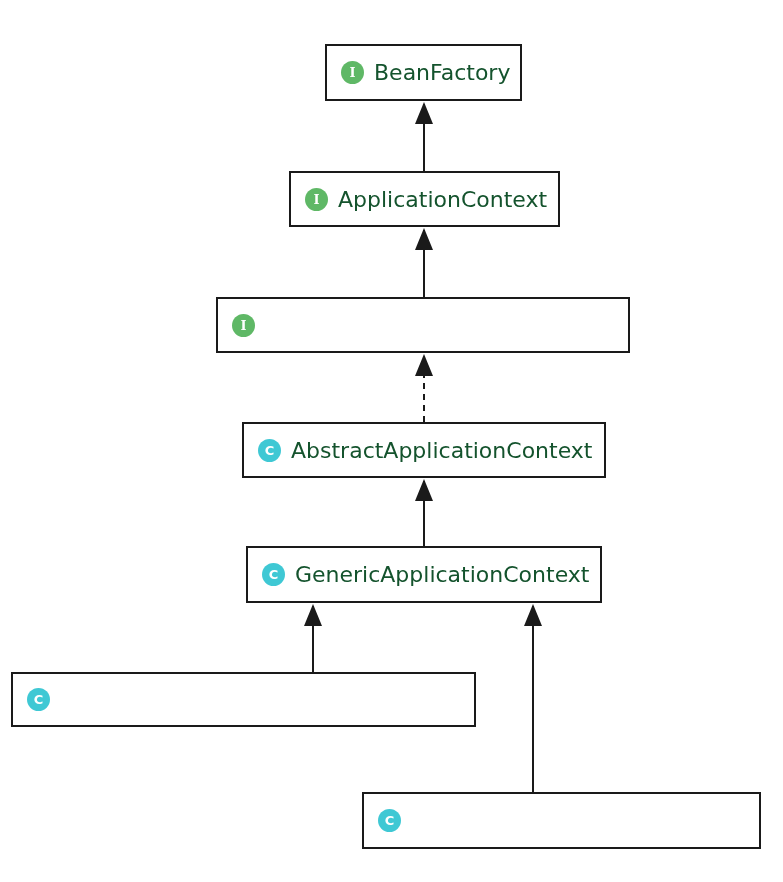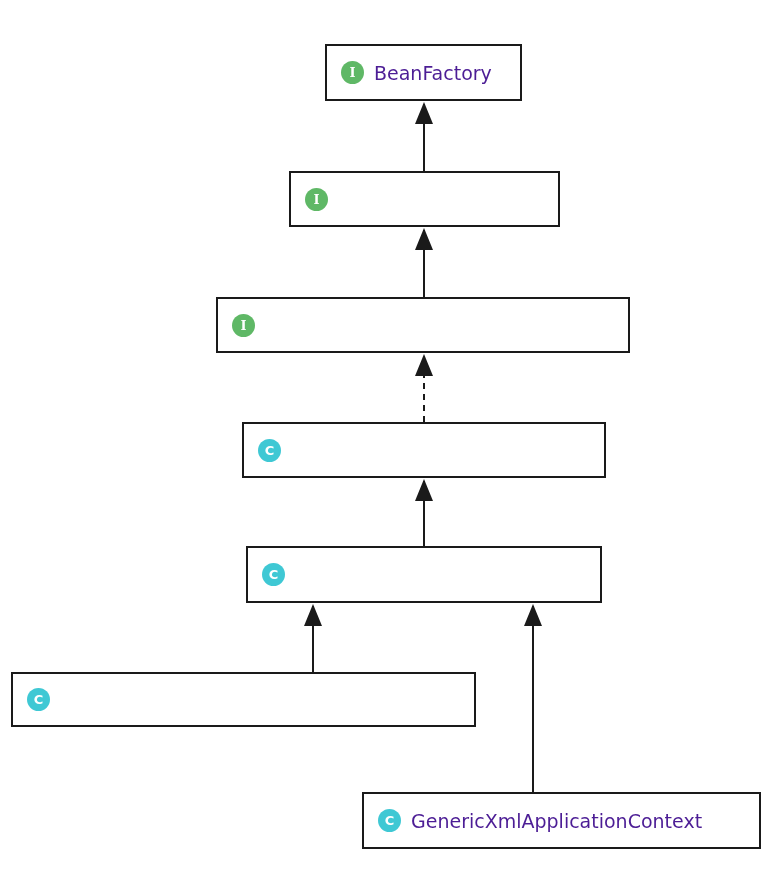--- a/index.html
+++ b/index.html
@@ -39,22 +39,22 @@
     align-items: center;
     justify-content: center;
     color: #ffffff;
     font-size: 13px;
     font-weight: bold;
     line-height: 1;
   }
   .badge.iface { font-family: "DejaVu Serif", "Liberation Serif", serif; }
   .badge.cls   { font-family: "DejaVu Sans", "Liberation Sans", sans-serif; }
   .label {
-    font-size: 19px;
-    color: #4c1d95;
+    font-size: 22px;
+    color: #14532d;
     white-space: nowrap;
   }
   
   #n-bean-factory        { left: 325px; top:  44px; width: 197px; height: 57px; }
   #n-application-context { left: 289px; top: 171px; width: 271px; height: 56px; }
   #n-configurable-application-context { left: 216px; top: 297px; width: 414px; height: 56px; }
   #n-abstract-application-context     { left: 242px; top: 422px; width: 364px; height: 56px; }
   #n-generic-application-context      { left: 246px; top: 546px; width: 356px; height: 57px; }
   #n-annotation-config-application-context { left:  11px; top: 672px; width: 465px; height: 55px; }
   #n-generic-xml-application-context  { left: 362px; top: 792px; width: 399px; height: 57px; }
@@ -80,36 +80,38 @@
     <line class="edge" x1="533" y1="792" x2="533" y2="606" marker-end="url(#arrowhead)"></line>
   </svg>
 
   <div class="node" id="n-bean-factory">
     <span class="badge iface" style="background-color: rgb(95, 184, 102);">I</span>
     <span class="label">BeanFactory</span>
   </div>
 
   <div class="node" id="n-application-context">
     <span class="badge iface" style="background-color: rgb(95, 184, 102);">I</span>
+    <span class="label">ApplicationContext</span>
   </div>
 
   <div class="node" id="n-configurable-application-context">
     <span class="badge iface" style="background-color: rgb(95, 184, 102);">I</span>
   </div>
 
   <div class="node" id="n-abstract-application-context">
     <span class="badge cls" style="background-color: rgb(63, 200, 212);">C</span>
+    <span class="label">AbstractApplicationContext</span>
   </div>
 
   <div class="node" id="n-generic-application-context">
     <span class="badge cls" style="background-color: rgb(63, 200, 212);">C</span>
+    <span class="label">GenericApplicationContext</span>
   </div>
 
   <div class="node" id="n-annotation-config-application-context">
     <span class="badge cls" style="background-color: rgb(63, 200, 212);">C</span>
   </div>
 
   <div class="node" id="n-generic-xml-application-context">
     <span class="badge cls" style="background-color: rgb(63, 200, 212);">C</span>
-    <span class="label">GenericXmlApplicationContext</span>
   </div>
 
 </div>
 
 </body></html>

